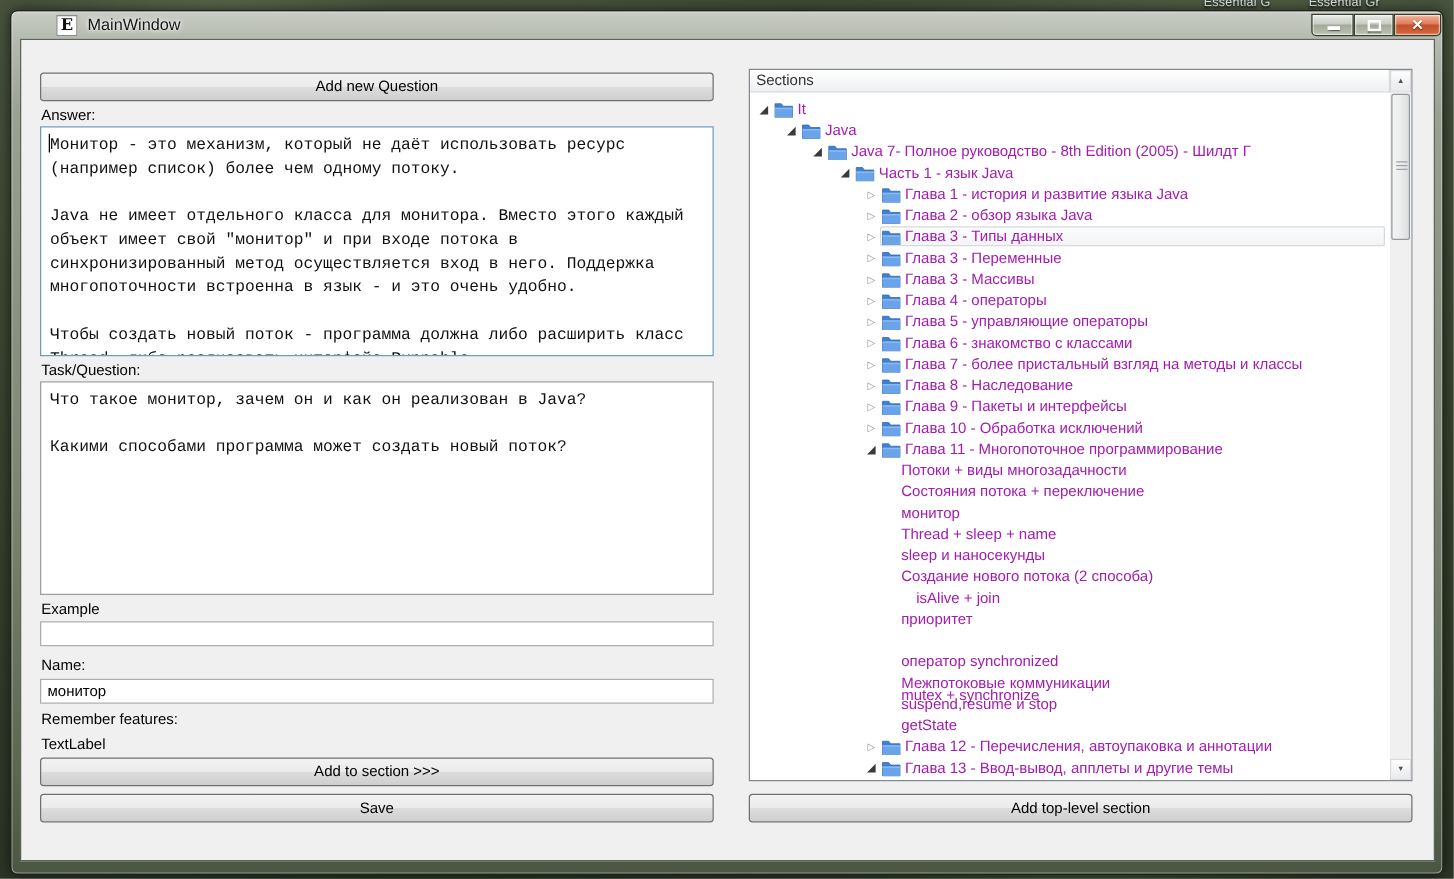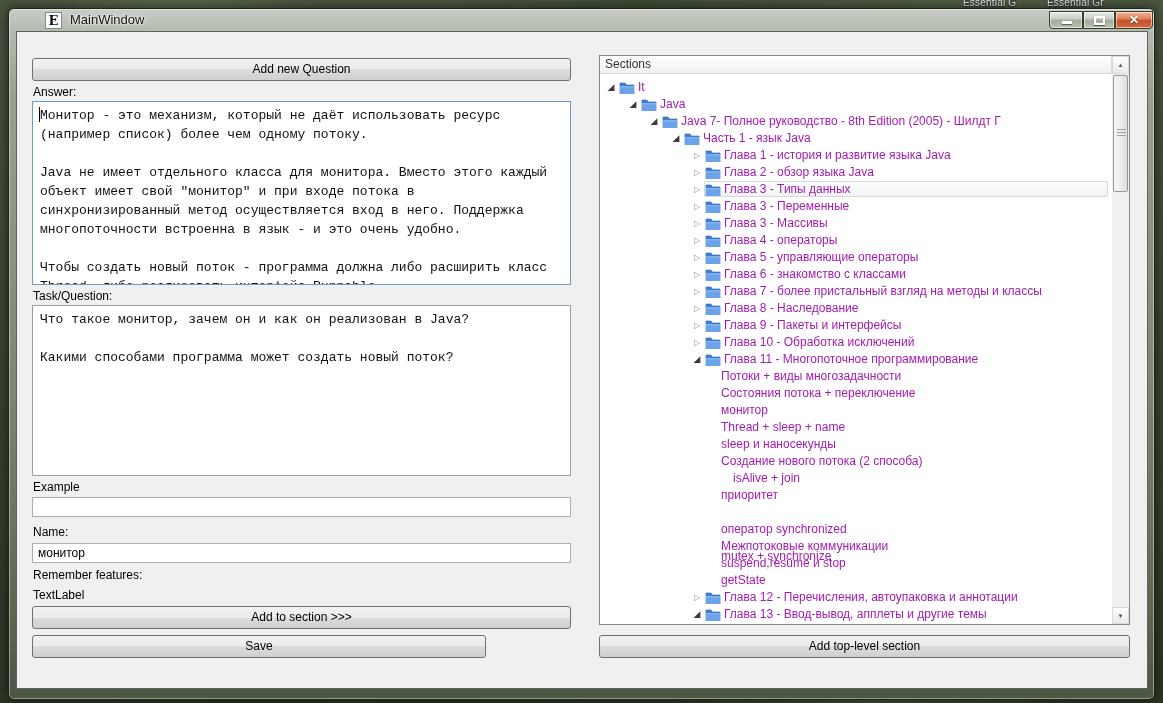--- a/index.html
+++ b/index.html
@@ -63,21 +63,21 @@
   .caret { position:absolute; left:22px; top:75px; width:1px; height:15px; background:#000; }
   .client .pos-tasklbl{ left:16px; top:257px; }
   .client .pos-task   { left:15px; top:273px; width:539px; height:171px; border:1px solid #9ba0a5; }
   .client .pos-exlbl  { left:16px; top:448px; }
   .client .pos-ex     { left:15px; top:465px; width:539px; height:20px; }
   .client .pos-nmlbl  { left:16px; top:493px; }
   .client .pos-nm     { left:15px; top:511px; width:539px; height:20px; }
   .client .pos-remlbl { left:16px; top:536px; }
   .client .pos-remval { left:16px; top:556px; }
   .client .pos-addsec { left:15px; top:574px; width:539px; height:23px; }
-  .client .pos-save   { left:15px; top:603px; width:454px; height:23px; }
+  .client .pos-save   { left:15px; top:603px; width:539px; height:23px; }
   .client .pos-addtop { left:582px; top:603px; width:531px; height:23px; }
 
   
   .tree { position:absolute; left:582px; top:23px; width:531px; height:570px;
     background:#fff; border:1px solid #828790; }
   .tree-header { position:absolute; left:0; top:0; right:17px; height:18px;
     background:linear-gradient(180deg,#ffffff 0%, #f5f6f7 60%, #eef0f1 100%);
     border-right:1px solid #d9dadb; border-bottom:1px solid #d9dadb;
     font-size:12px; color:#333; line-height:17px; padding-left:5px; }
   .sb-btn { position:absolute; right:0; width:17px; height:18px;

